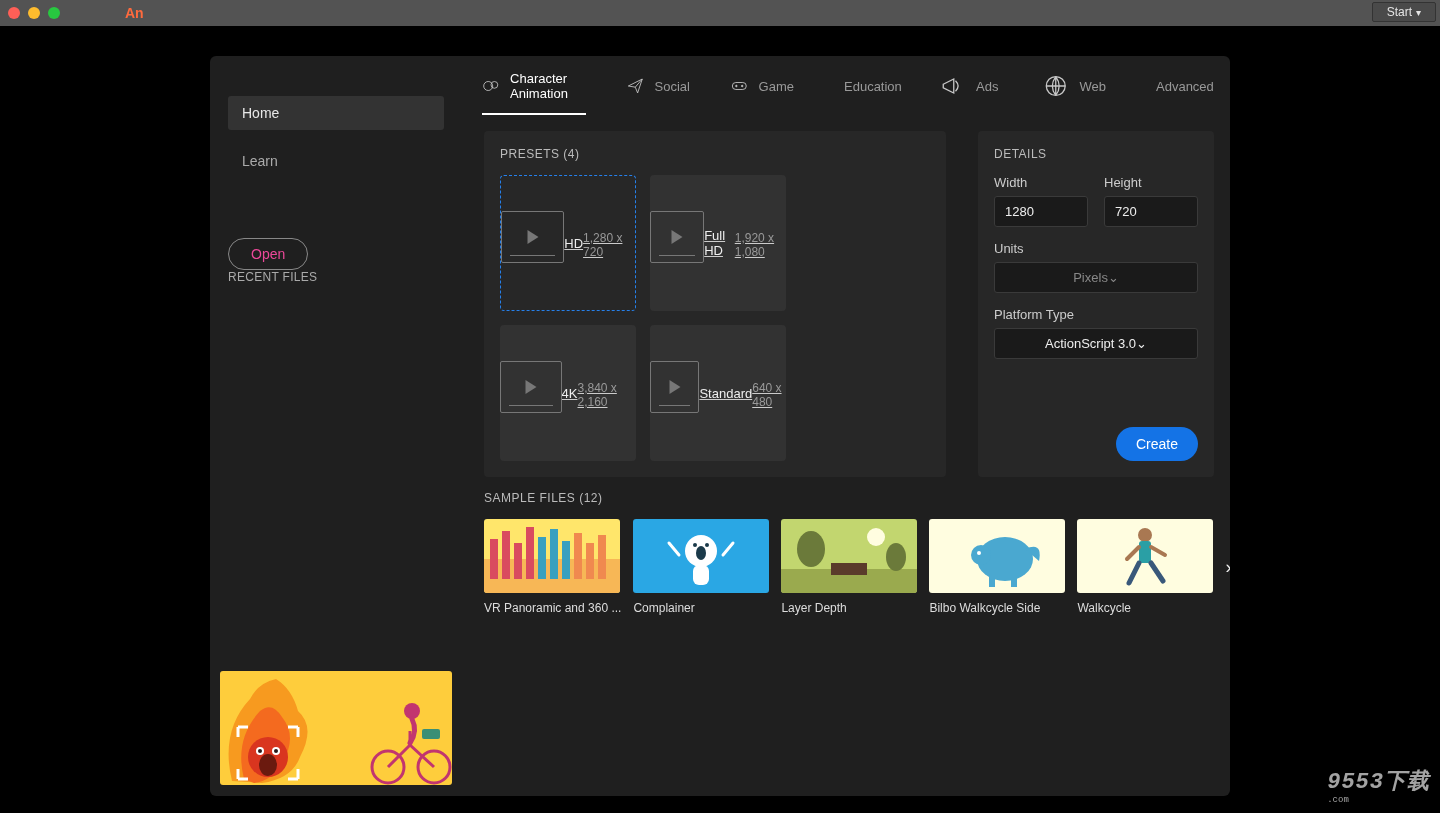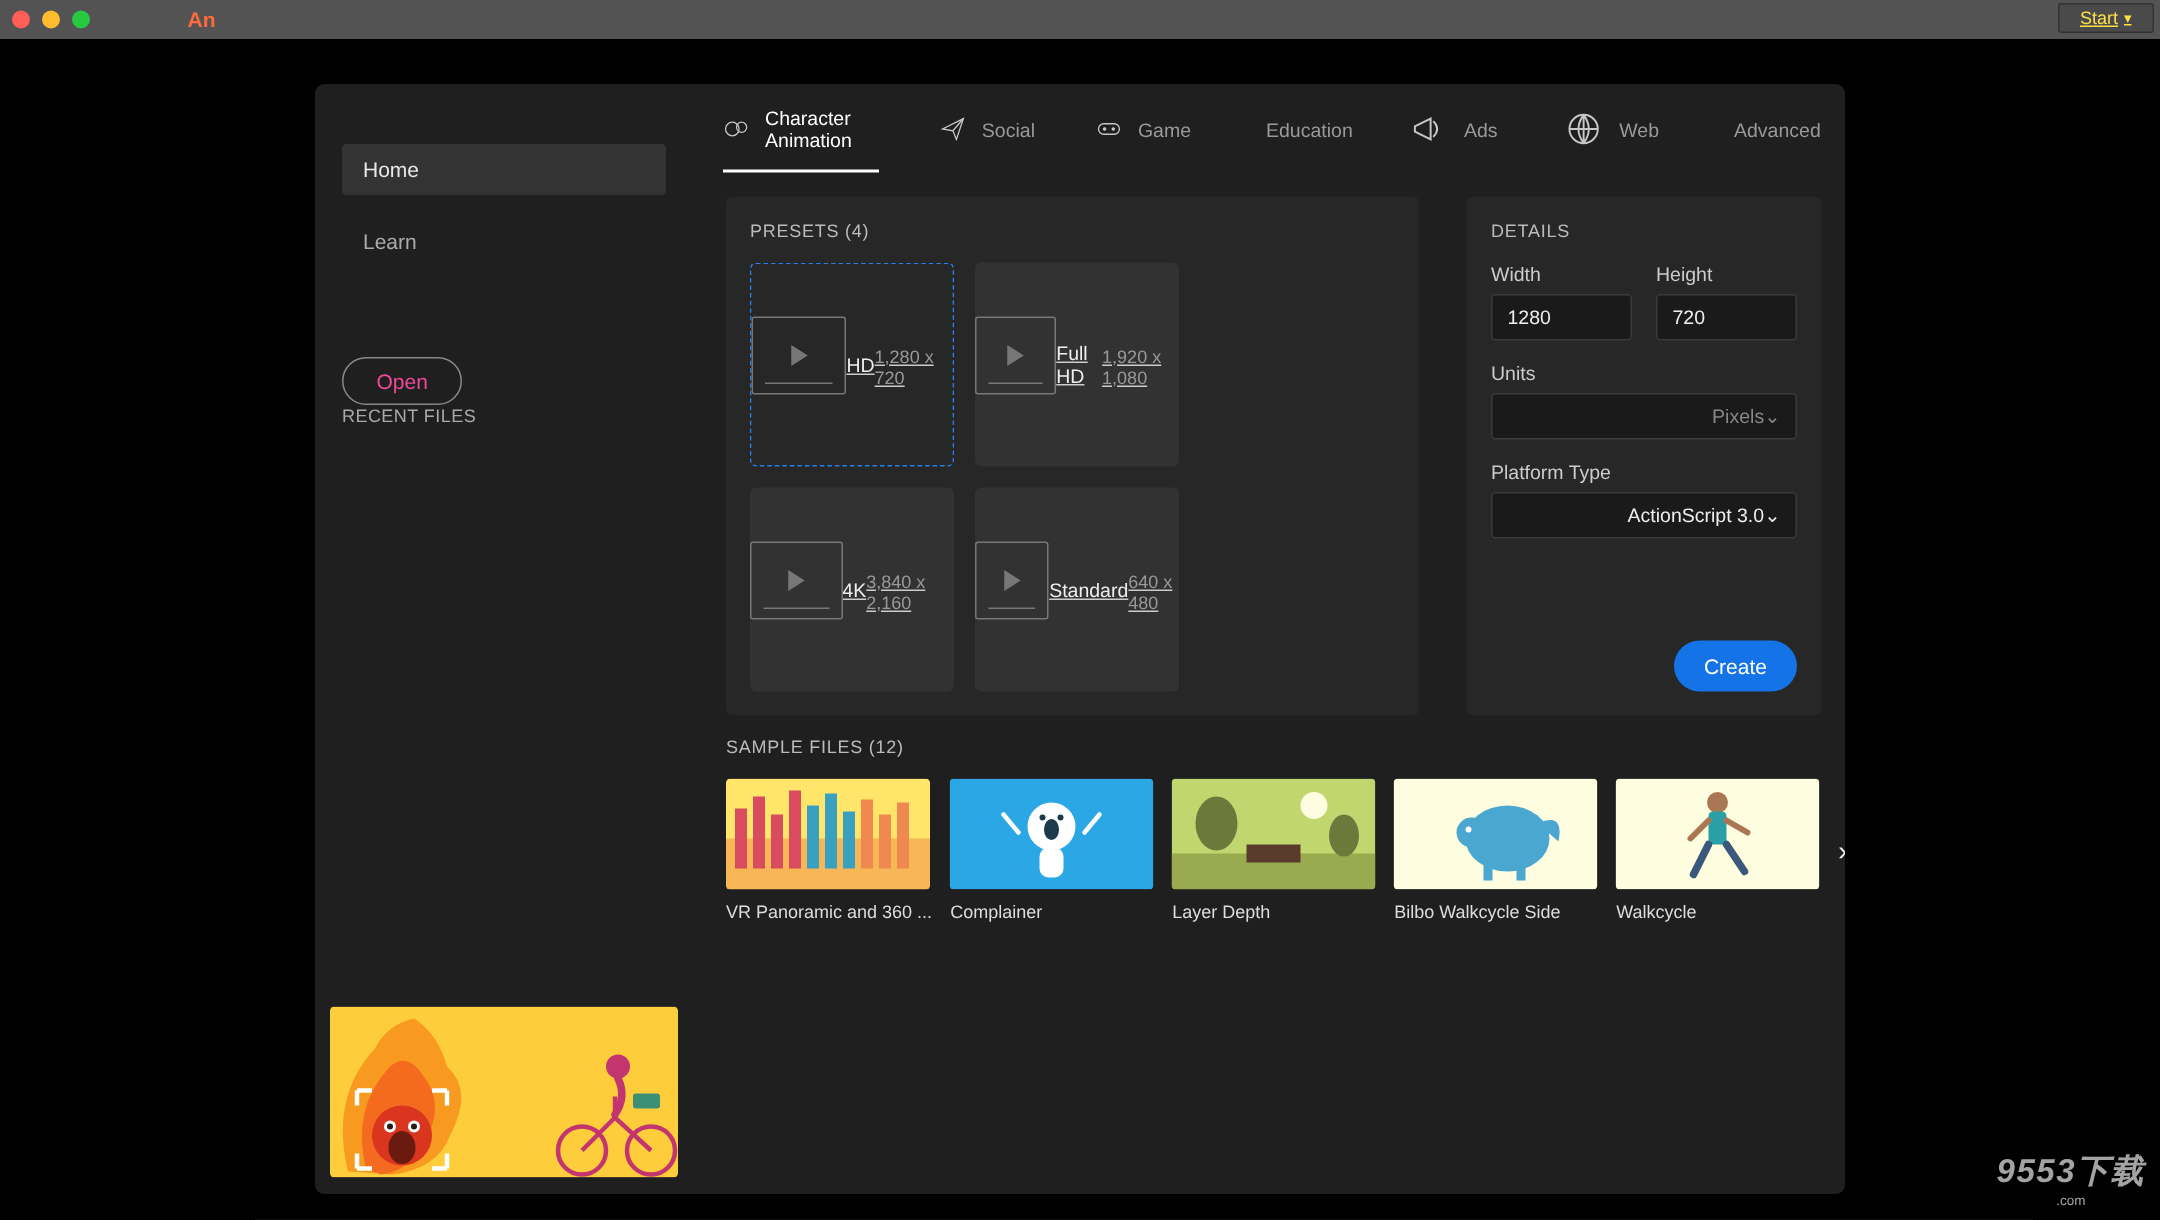--- a/index.html
+++ b/index.html
@@ -29,29 +29,28 @@
   font-weight: 600;
   margin-left: 45px;
   font-size: 14px;
 }
 .start-btn {
   position: absolute;
   right: 4px;
   top: 2px;
   background: #4a4a4a;
   border: 1px solid #333;
-  color: #fde047;
+  color: #e5e5e5;
   padding: 2px 14px;
   font-size: 12px;
   border-radius: 2px;
   display: flex;
   align-items: center;
   gap: 4px;
   cursor: pointer;
-  text-decoration: underline;
 }
 .start-btn .caret { font-size: 10px; }
 
 .main-area {
   height: 787px;
   display: flex;
   justify-content: center;
   align-items: flex-start;
   padding-top: 30px;
 }
@@ -218,21 +217,21 @@
   width: 100%;
   background: #1a1a1a;
   border: 1px solid #3a3a3a;
   color: #eee;
   padding: 7px 10px;
   font-size: 13px;
   border-radius: 3px;
 }
 .dropdown {
   display: flex;
-  justify-content: flex-end;
+  justify-content: center;
   align-items: center;
   cursor: pointer;
 }
 .dropdown.disabled { color: #888; cursor: default; }
 .create-btn {
   align-self: flex-end;
   background: #1473e6;
   color: #fff;
   border: none;
   padding: 9px 20px;
@@ -280,21 +279,22 @@
 .watermark {
   position: fixed;
   right: 10px;
   bottom: 8px;
   color: #ccc;
   font-size: 22px;
   font-weight: 700;
   font-style: italic;
   letter-spacing: 1px;
   opacity: 0.8;
-  text-align: center;
+  text-align: left;
+  font-family: Liberation Mono, monospace;
 }
 .watermark .sub { font-size: 9px; font-style: normal; letter-spacing: 0; display: block; line-height: 1; font-weight: 400; }
 </style>
 </head>
 <body>
 
 <div class="titlebar">
   <div class="traffic-lights">
     <div class="traffic-dot red"></div>
     <div class="traffic-dot yellow"></div>

